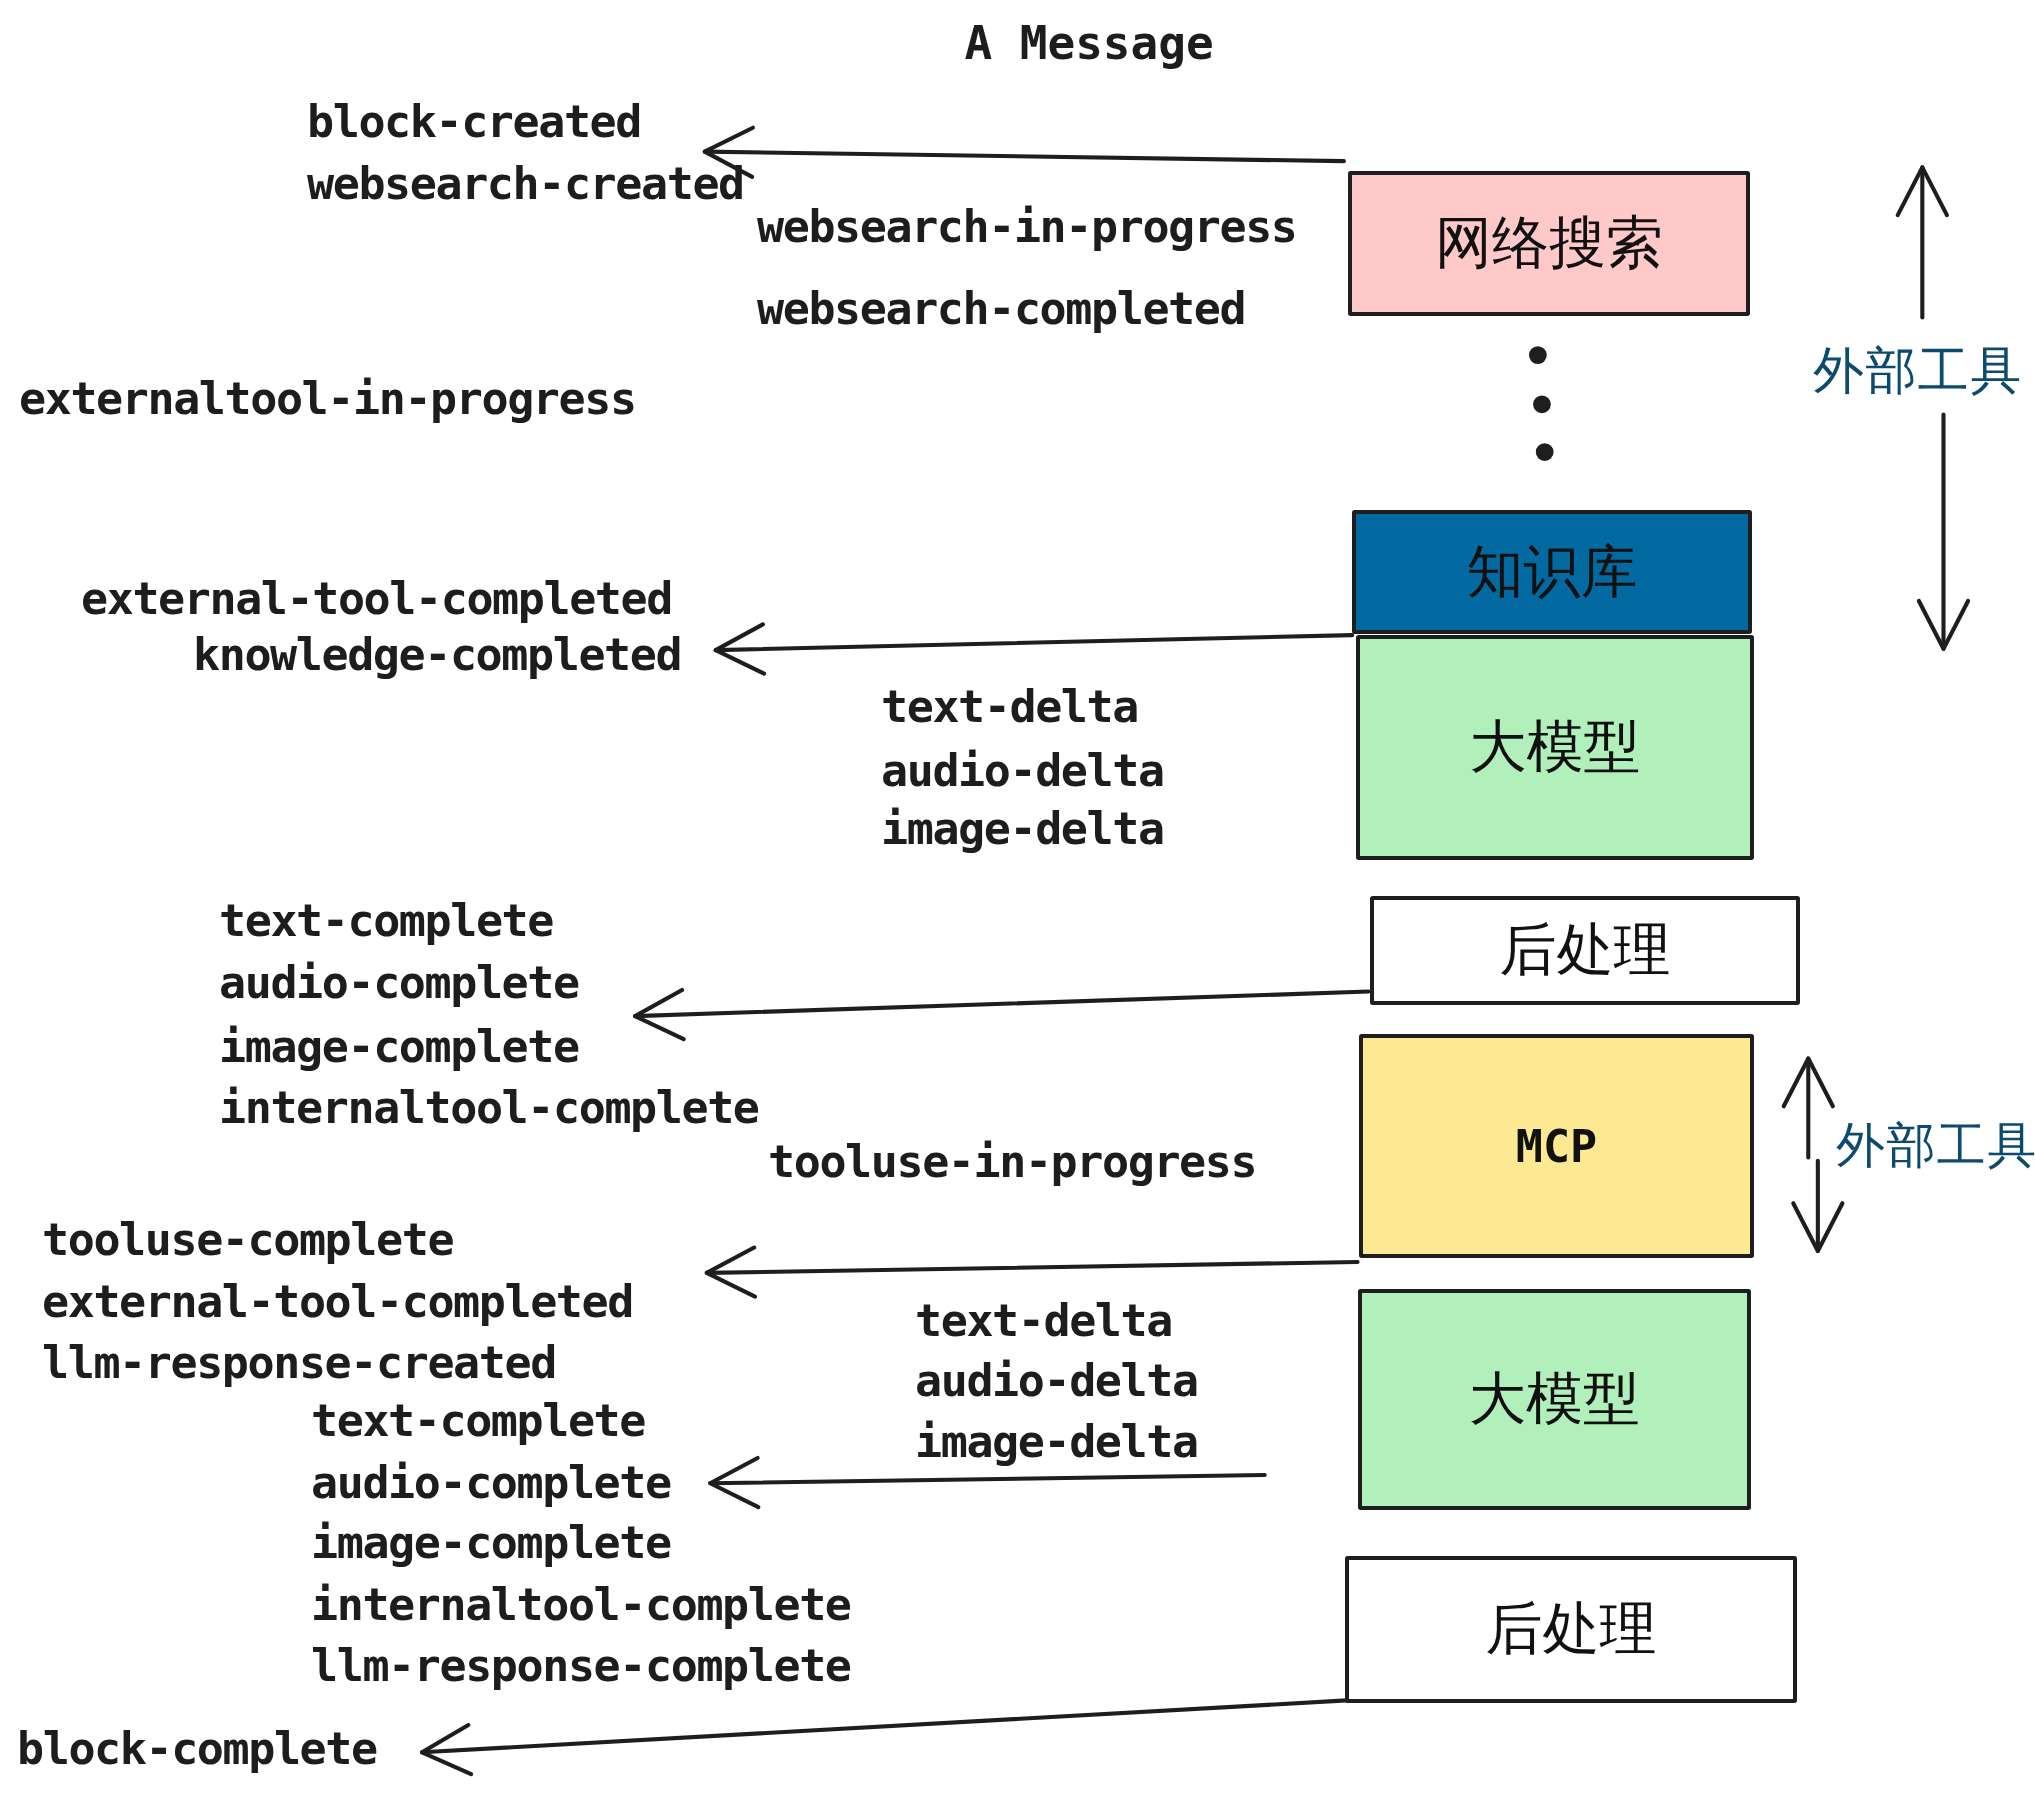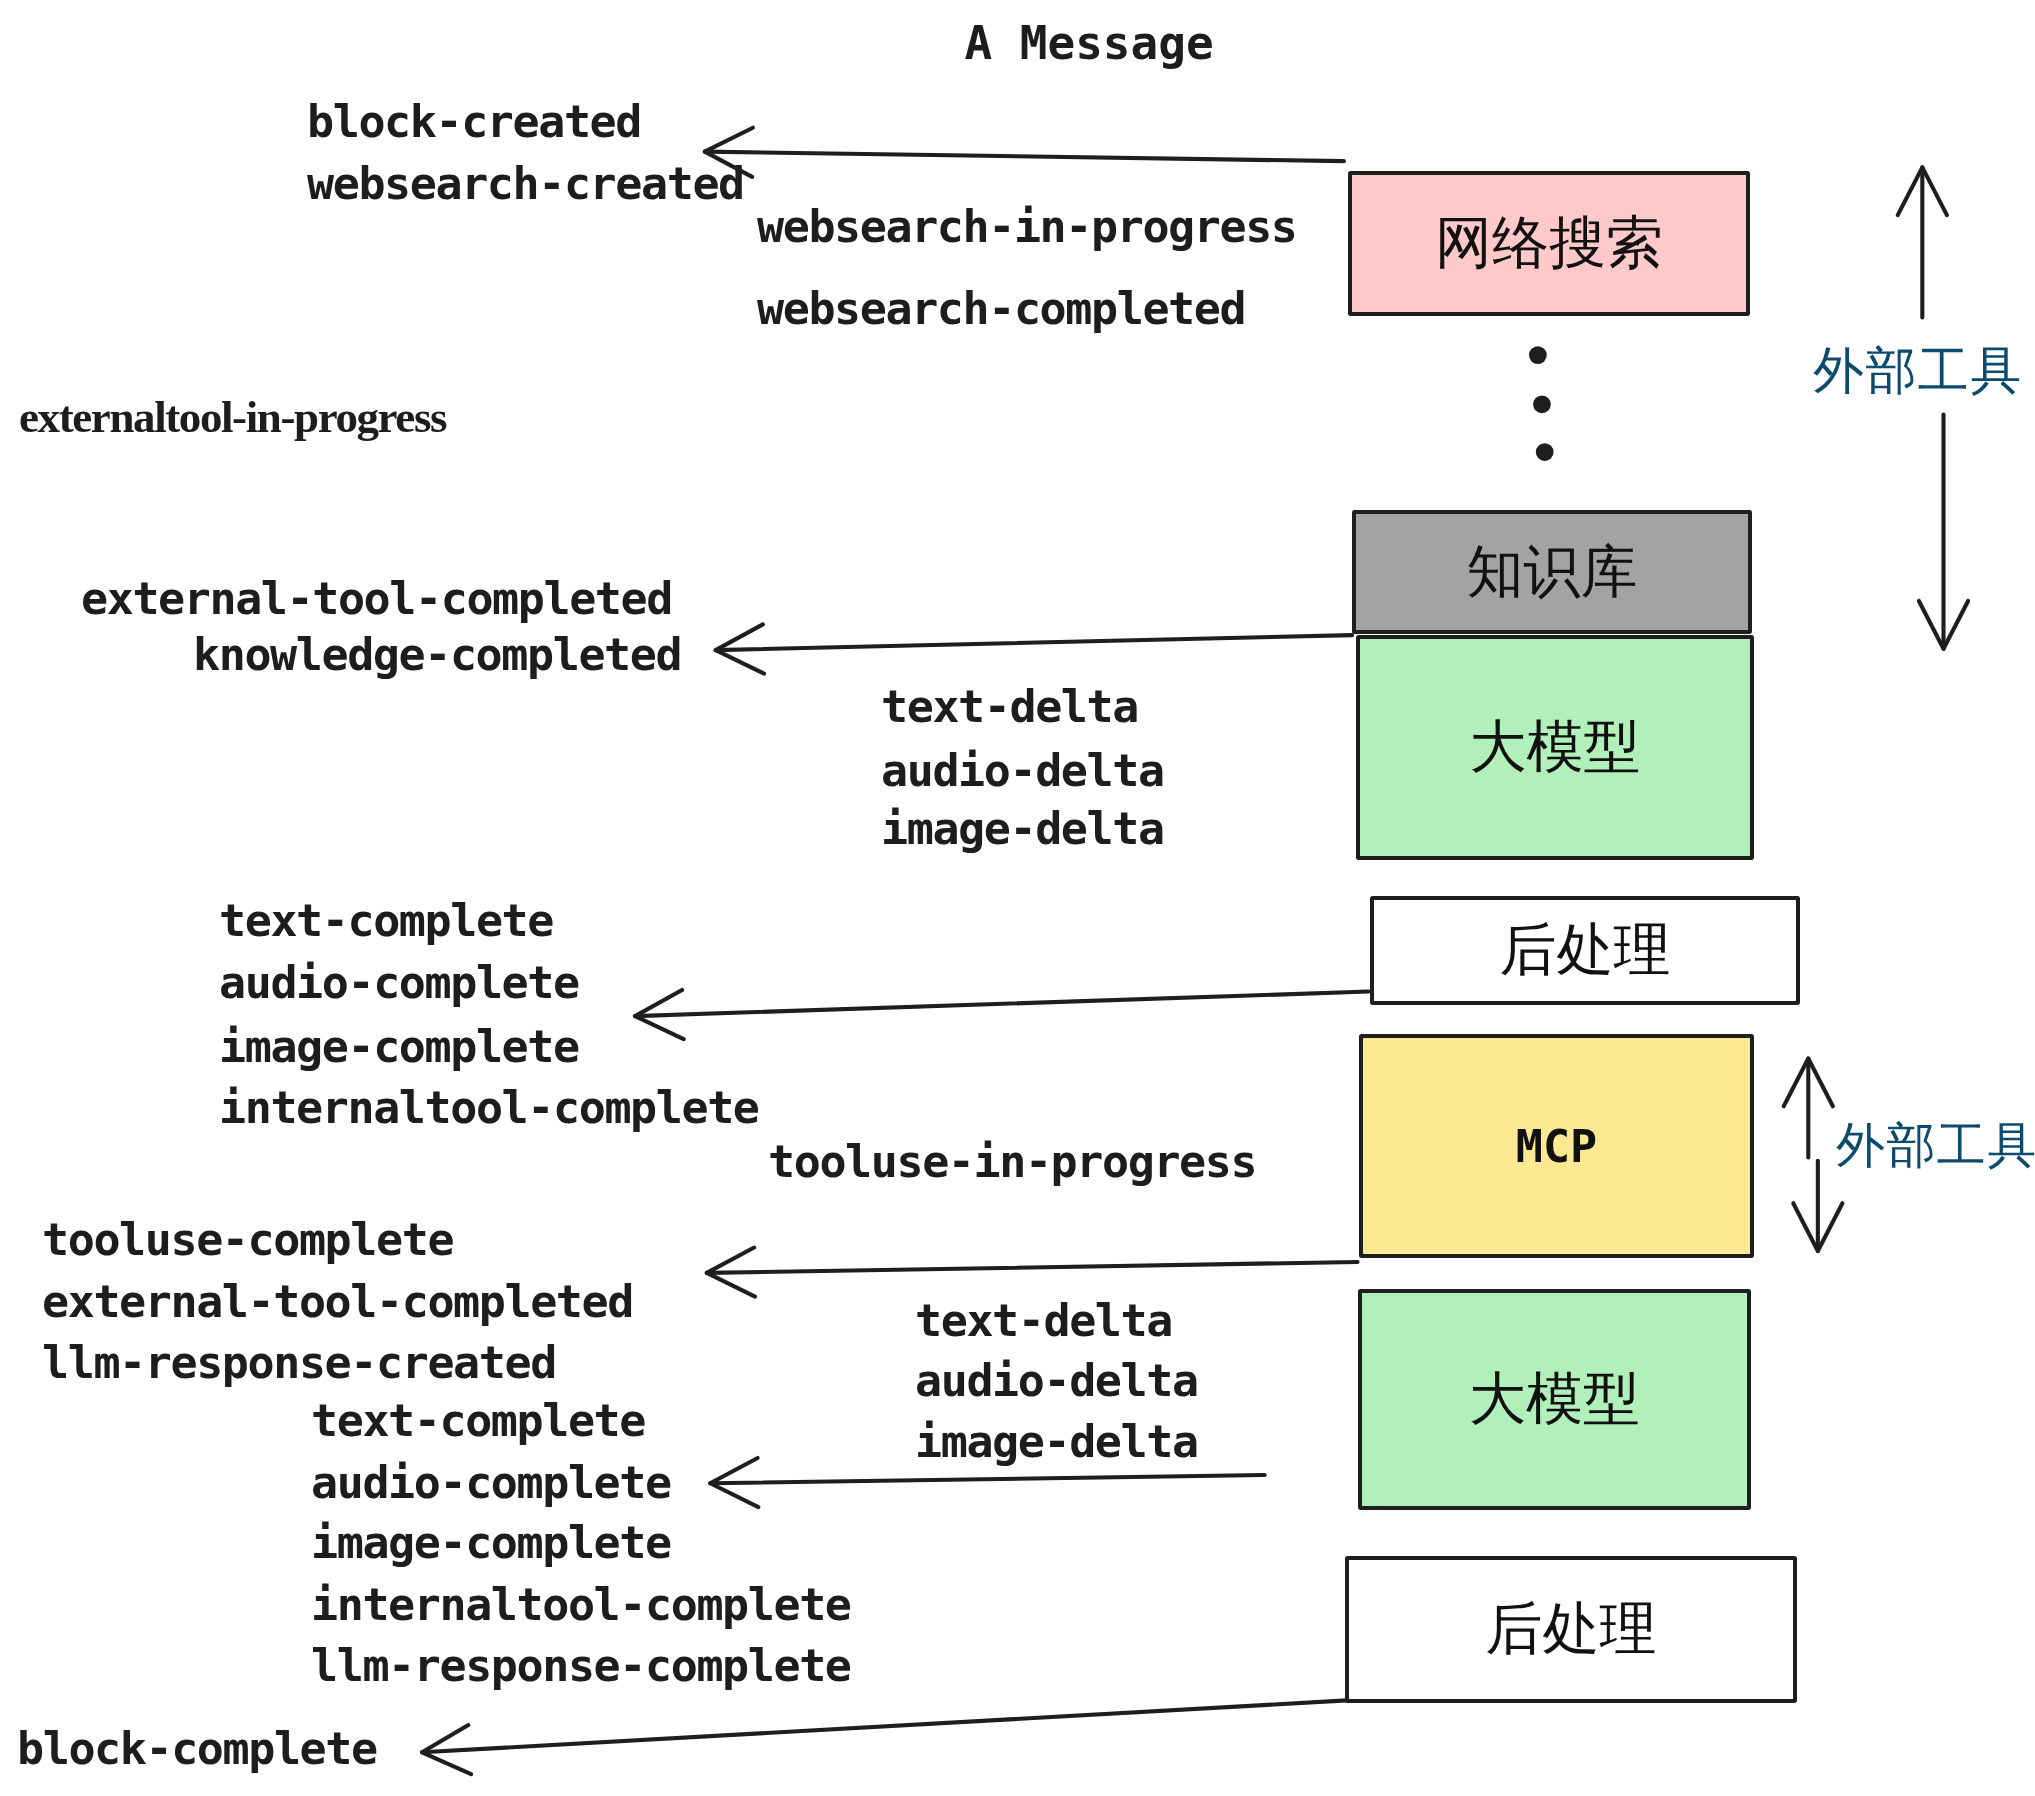--- a/index.html
+++ b/index.html
@@ -46,21 +46,21 @@
     <path class="stroke" d="M2662,1700 L2662,1832" marker-end="url(#vhead)"></path>
 
     <circle cx="2252" cy="520" r="13" fill="#1e1e1e"></circle>
     <circle cx="2258" cy="592" r="13" fill="#1e1e1e"></circle>
     <circle cx="2262" cy="662" r="13" fill="#1e1e1e"></circle>
   </svg>
 
   <div class="box" style="left: 1348px; top: 171px; width: 402px; height: 145px; background-color: rgb(255, 201, 201);">
     <span>网络搜索</span>
   </div>
-  <div class="box" style="left: 1352px; top: 510px; width: 400px; height: 124px; background-color: #a3a3a3;">
+  <div class="box" style="left: 1352px; top: 510px; width: 400px; height: 124px; background-color: #0369a1;">
     <span>知识库</span>
   </div>
   <div class="box" style="left: 1356px; top: 635px; width: 398px; height: 225px; background-color: rgb(178, 240, 187);">
     <span>大模型</span>
   </div>
   <div class="box" style="left: 1370px; top: 896px; width: 430px; height: 109px; background-color: rgb(255, 255, 255);">
     <span>后处理</span>
   </div>
   <div class="box" style="left: 1359px; top: 1034px; width: 395px; height: 224px; background-color: rgb(253, 233, 146);">
     <span class="box-mcp-label">MCP</span>
@@ -72,21 +72,21 @@
     <span>后处理</span>
   </div>
 
   <div class="side-label" style="left:1813px;top:337px;">外部工具</div>
   <div class="side-label" style="left:1836px;top:1113px;font-size:49px;">外部工具</div>
 
   <div class="event" style="left:307px;top:99px;">block-created</div>
   <div class="event" style="left:307px;top:161px;">websearch-created</div>
   <div class="event" style="left:757px;top:204px;">websearch-in-progress</div>
   <div class="event" style="left:757px;top:286px;">websearch-completed</div>
-  <div class="event" style="left:19px;top:395px;font-family:Liberation Serif, serif;">externaltool-in-progress</div>
+  <div class="event" style="left:19px;top:376px;">externaltool-in-progress</div>
   <div class="event" style="left:81px;top:576px;">external-tool-completed</div>
   <div class="event" style="left:193px;top:632px;">knowledge-completed</div>
   <div class="event" style="left:881px;top:684px;">text-delta</div>
   <div class="event" style="left:881px;top:748px;">audio-delta</div>
   <div class="event" style="left:881px;top:806px;">image-delta</div>
   <div class="event" style="left:219px;top:898px;">text-complete</div>
   <div class="event" style="left:219px;top:960px;">audio-complete</div>
   <div class="event" style="left:219px;top:1024px;">image-complete</div>
   <div class="event" style="left:219px;top:1085px;">internaltool-complete</div>
   <div class="event" style="left:42px;top:1217px;">tooluse-complete</div>

